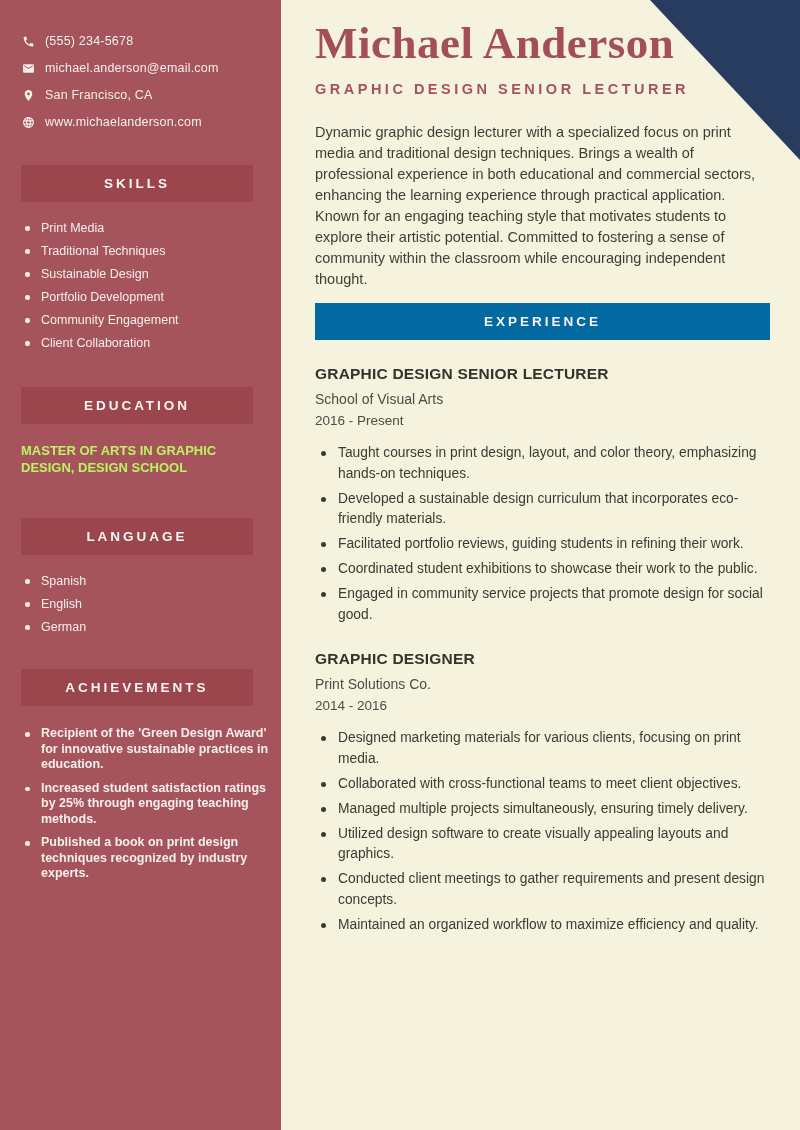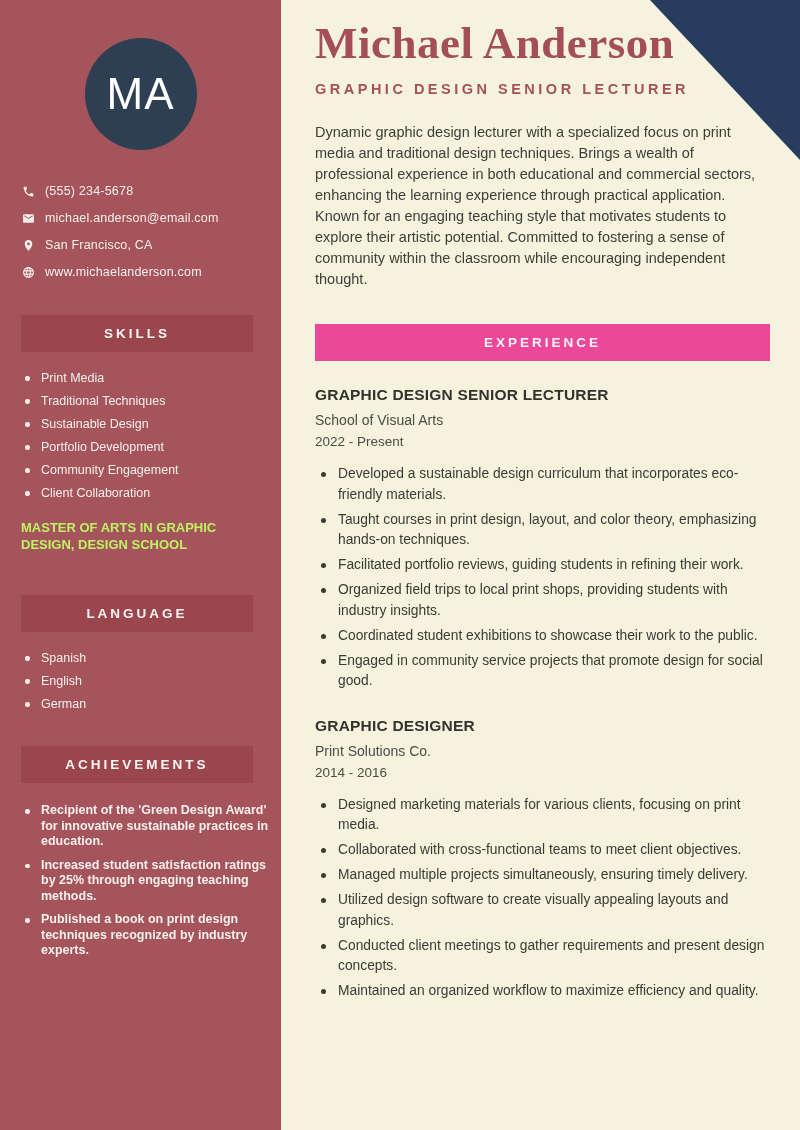--- a/index.html
+++ b/index.html
@@ -109,23 +109,23 @@
     color: #a5525b;
   }
   .summary {
     margin-top: 25px;
     font-size: 14.5px;
     line-height: 21px;
     color: #3e3e38;
     max-width: 458px;
   }
   .experience-banner {
-    margin-top: 34px;
+    margin-top: 13px;
     height: 37px;
-    background: #ec4899;
+    background: #0369a1;
     display: flex; align-items: center; justify-content: center;
     font-size: 13.5px;
     font-weight: bold;
     letter-spacing: 3px;
     color: #faf5f2;
   }
   .job { margin-top: 25px; }
   .job-role {
     font-size: 15.5px;
     font-weight: bold;
@@ -153,23 +153,20 @@
     background: #3b3b35;
   }
 </style>
 </head>
 <body>
 
 <div class="page">
 
   <aside class="sidebar">
 
-    <div class="avatar">
-      <span class="avatar-initials">MA</span>
-    </div>
 
     <div class="contact">
       <div class="contact-row">
         <svg viewBox="0 0 24 24">
             <path d="M6.62 10.79c1.44 2.83 3.76 5.14 6.59 6.59l2.2-2.2c.27-.27.67-.36 1.02-.24 1.12.37 2.33.57 3.57.57.55 0 1 .45 1 1V20c0 .55-.45 1-1 1-9.39 0-17-7.61-17-17 0-.55.45-1 1-1h3.5c.55 0 1 .45 1 1 0 1.25.2 2.45.57 3.57.11.35.03.74-.25 1.02l-2.2 2.2z"></path>
           </svg>
         <span class="contact-text">(555) 234-5678</span>
       </div>
       <div class="contact-row">
         <svg viewBox="0 0 24 24">
@@ -194,20 +191,21 @@
     <div class="side-section-header">SKILLS</div>
     <ul class="side-list">
       <li>Print Media</li>
       <li>Traditional Techniques</li>
       <li>Sustainable Design</li>
       <li>Portfolio Development</li>
       <li>Community Engagement</li>
       <li>Client Collaboration</li>
     </ul>
 
+    <div class="side-section-header">EDUCATION</div>
     <div class="degree">MASTER OF ARTS IN GRAPHIC DESIGN, DESIGN SCHOOL</div>
 
     <div class="side-section-header lang-header">LANGUAGE</div>
     <ul class="side-list">
       <li>Spanish</li>
       <li>English</li>
       <li>German</li>
     </ul>
 
     <div class="side-section-header ach-header">ACHIEVEMENTS</div>
@@ -224,26 +222,25 @@
     <h1 class="person-name">Michael Anderson</h1>
     <div class="person-headline">GRAPHIC DESIGN SENIOR LECTURER</div>
 
     <p class="summary">Dynamic graphic design lecturer with a specialized focus on print media and traditional design techniques. Brings a wealth of professional experience in both educational and commercial sectors, enhancing the learning experience through practical application. Known for an engaging teaching style that motivates students to explore their artistic potential. Committed to fostering a sense of community within the classroom while encouraging independent thought.</p>
 
     <div class="experience-banner">EXPERIENCE</div>
 
     <section class="job">
       <div class="job-role">GRAPHIC DESIGN SENIOR LECTURER</div>
       <div class="job-company">School of Visual Arts</div>
-      <div class="job-dates">2022 - Present</div>
+      <div class="job-dates">2016 - Present</div>
       <ul class="job-bullets">
+        <li>Taught courses in print design, layout, and color theory, emphasizing hands-on techniques.</li>
         <li>Developed a sustainable design curriculum that incorporates eco-friendly materials.</li>
-        <li>Taught courses in print design, layout, and color theory, emphasizing hands-on techniques.</li>
         <li>Facilitated portfolio reviews, guiding students in refining their work.</li>
-        <li>Organized field trips to local print shops, providing students with industry insights.</li>
         <li>Coordinated student exhibitions to showcase their work to the public.</li>
         <li>Engaged in community service projects that promote design for social good.</li>
       </ul>
     </section>
 
     <section class="job">
       <div class="job-role">GRAPHIC DESIGNER</div>
       <div class="job-company">Print Solutions Co.</div>
       <div class="job-dates">2014 - 2016</div>
       <ul class="job-bullets">

